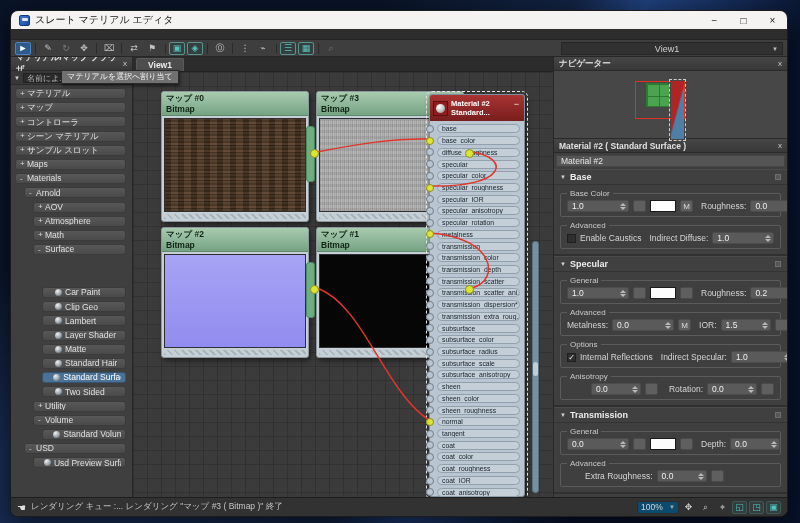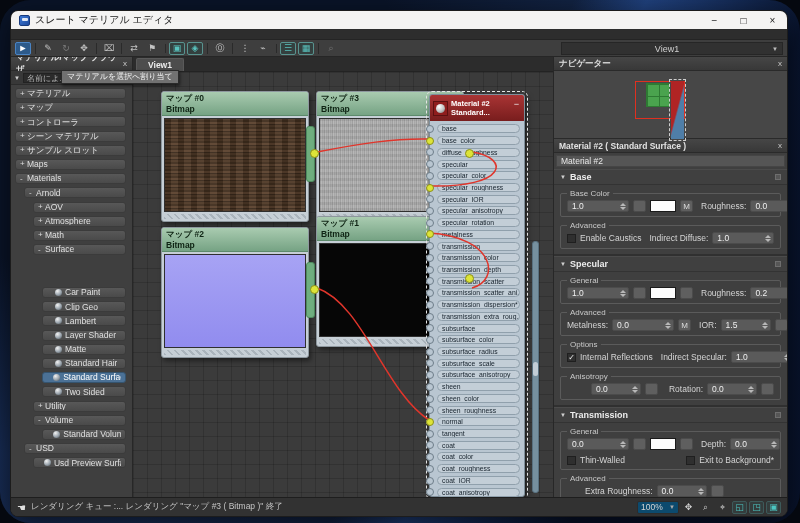--- a/index.html
+++ b/index.html
@@ -2,21 +2,21 @@
 <html><head>
 <meta charset="utf-8">
 <style>
   html,body{margin:0;padding:0;background:#05080f;}
   *{box-sizing:border-box;font-family:"Liberation Sans","DejaVu Sans",sans-serif;}
   .stage{position:relative;width:800px;height:523px;overflow:hidden;
     background:
       linear-gradient(115deg, rgba(20,50,110,0) 55%, rgba(45,95,185,.45) 62%, rgba(8,18,42,.95) 78%),
       linear-gradient(245deg, rgba(60,110,200,.35) 0%, rgba(10,22,48,0) 40%),
       linear-gradient(25deg, rgba(55,100,185,.30) 8%, rgba(8,16,36,0) 30%),
-      #0a1428; border-radius: 31px;}
+      #0a1428;}
   
   .win{position:absolute;left:10px;top:10px;width:778px;height:507px;border-radius:8px;overflow:hidden;
        background:#3c3c3c;border:1px solid #1c1c1c;box-shadow:0 8px 28px rgba(0,0,0,.6);}
   .titlebar{position:absolute;left:0;top:0;right:0;height:18px;background:#f4f3f2;display:flex;align-items:center;padding-left:8px;gap:5px;}
   .appicon{width:11px;height:11px;border-radius:2px;background:linear-gradient(135deg,#3d79d6,#1d4a9e);border:1px solid #16397d;position:relative;flex:0 0 auto;}
   .appicon::before{content:"";position:absolute;left:2px;top:2px;width:6px;height:3px;background:rgba(255,255,255,.85);border-radius:1px;}
   .title-text{font-size:10px;color:#1b1b1b;}
   .wctl{margin-left:auto;display:flex;height:100%;}
   .wbtn{width:29px;height:100%;display:flex;align-items:center;justify-content:center;font-size:10px;color:#222;}
   
@@ -392,21 +392,21 @@
             <div class="mnh">
               <div class="mnt">マップ #2</div>
               <div class="mns">Bitmap</div>
             </div>
             <div class="mnb" data-tex="lavender"></div>
             <div class="mnf"></div>
             <div class="mtab"></div>
             <div class="odot"></div>
           </div>
 
-          <div class="mapnode" style="left:183px;top:144px;">
+          <div class="mapnode" style="left:183px;top:155px;">
             <div class="mnh">
               <div class="mnt">マップ #1</div>
               <div class="mns">Bitmap</div>
             </div>
             <div class="mnb" data-tex="black"></div>
             <div class="mnf"></div>
             <div class="mtab"></div>
             <div class="odot"></div>
           </div>
 
@@ -712,27 +712,20 @@
                   </span>
                 <span class="mbtn"></span>
                 <span class="swatch"></span>
                 <span class="mbtn"></span>
                 <span class="spacer"></span>
                 <span class="plabel">Depth:</span>
                 <span class="spin w56">
                     <span class="sval">0.0</span>
                     <span class="sarr"></span>
                   </span>
-              </div>
-              <div class="prow">
-                <span class="cb"></span>
-                <span class="plabel">Thin-Walled</span>
-                <span class="spacer"></span>
-                <span class="cb"></span>
-                <span class="plabel">Exit to Background*</span>
               </div>
             </div>
             <div class="group">
               <div class="group-label">Advanced</div>
               <div class="prow">
                 <span class="plabel" style="margin-left:18px;">Extra Roughness:</span>
                 <span class="spin w56">
                     <span class="sval">0.0</span>
                     <span class="sarr"></span>
                   </span>

